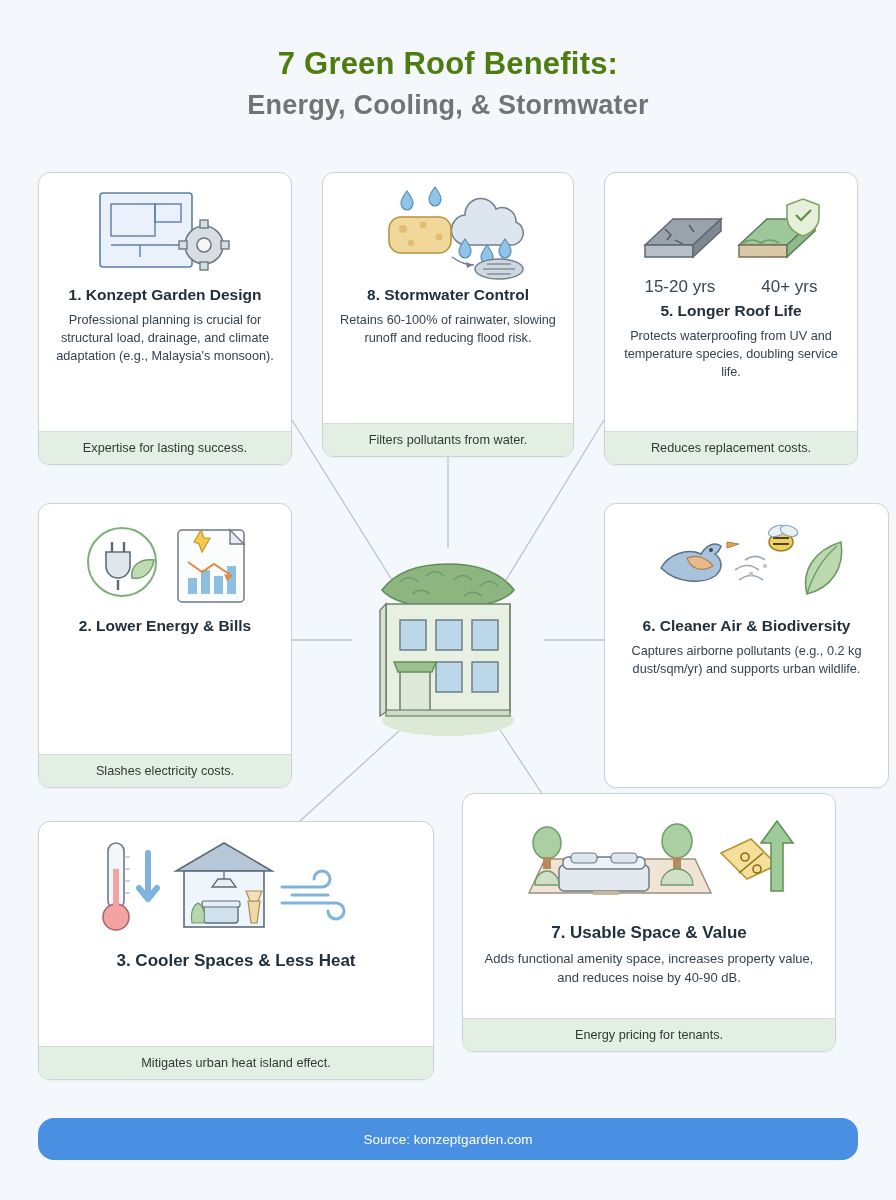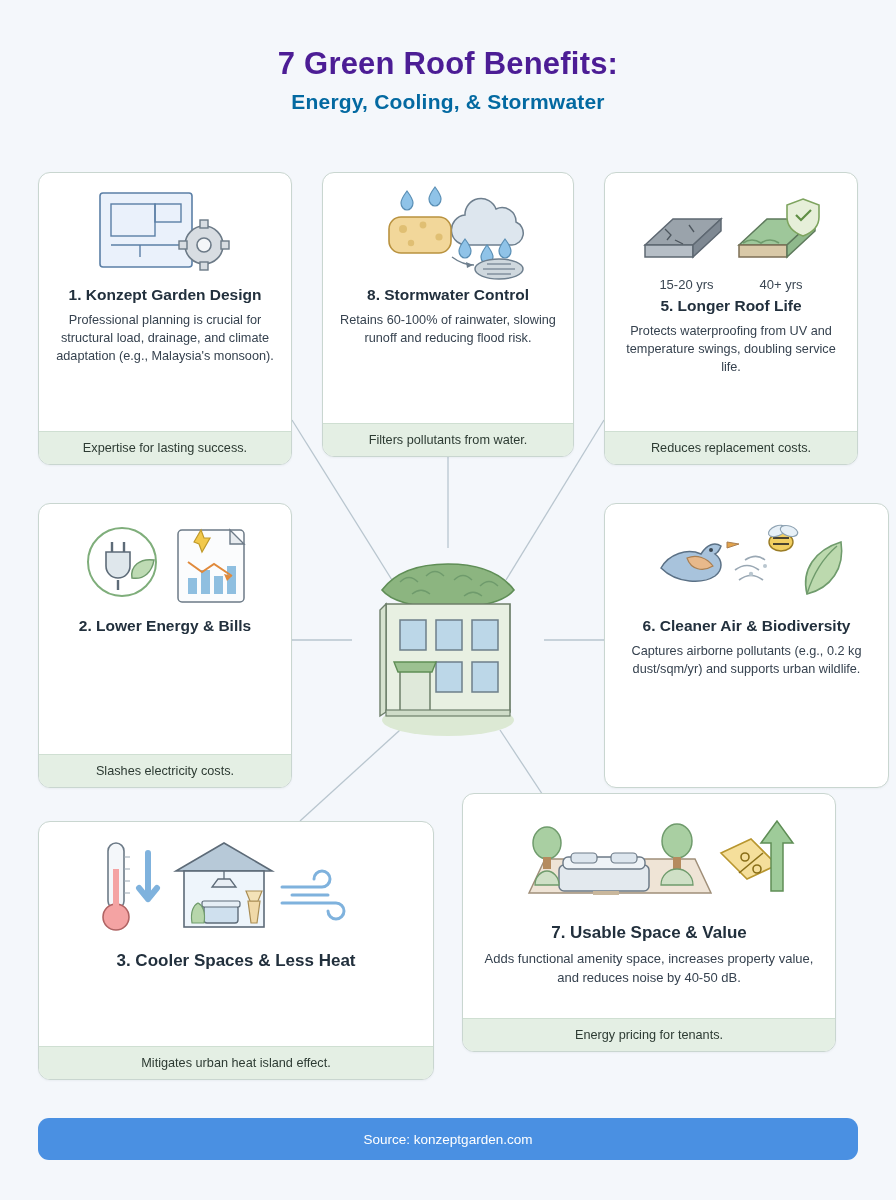--- a/index.html
+++ b/index.html
@@ -14,27 +14,27 @@
   }
 
   
   .title-wrap {
     text-align: center;
     padding-top: 46px;
   }
   .title-line1 {
     font-size: 31px;
     font-weight: bold;
-    color: #4c1d95;
+    color: #4d7c0f;
     letter-spacing: .2px;
   }
   .title-line2 {
-    font-size: 21px;
+    font-size: 27px;
     font-weight: bold;
-    color: #0369a1;
+    color: #737373;
     margin-top: 8px;
     letter-spacing: .2px;
   }
 
   
   #lines {
     position: absolute;
     left: 0; top: 0;
     width: 896px; height: 1200px;
     pointer-events: none;
@@ -103,21 +103,21 @@
   
   .wide .art { height: 112px; }
   .wide .card-title { font-size: 17px; }
   .wide .card-desc { font-size: 13px; }
 
   
   .icon-labels {
     display: flex;
     justify-content: center;
     gap: 46px;
-    font-size: 13px;
+    font-size: 17px;
     color: #3a4652;
     margin-top: -4px;
   }
 
   
   #center-building {
     position: absolute;
     left: 352px;
     top: 534px;
     width: 192px;
@@ -126,21 +126,21 @@
   }
 
   
   #footer {
     position: absolute;
     left: 38px;
     top: 1118px;
     width: 820px;
     height: 42px;
     background: #4a90e2;
-    border-radius: 11px;
+    border-radius: 16px;
     color: #ffffff;
     font-size: 13.5px;
     display: flex;
     align-items: center;
     justify-content: center;
     z-index: 2;
   }
 </style>
 </head>
 <body>
@@ -240,21 +240,21 @@
         <path d="M112 50c6-4 12-4 18 0 6-4 12-4 18 0" stroke="#6f9b6c" stroke-width="1.6" fill="none"></path>
         <path d="M172 6l16 6v12c0 10-8 16-16 19-8-3-16-9-16-19V12z" fill="#e6efd9" stroke="#7ea45f" stroke-width="1.6"></path>
         <path d="M165 22l5 5 10-10" stroke="#5f8e45" stroke-width="2.2" fill="none"></path>
       </svg>
     </div>
     <div class="icon-labels">
       <span>15-20 yrs</span>
       <span>40+ yrs</span>
     </div>
     <div class="card-title">5. Longer Roof Life</div>
-    <div class="card-desc">Protects waterproofing from UV and temperature swings, doubling service life.</div>
+    <div class="card-desc">Protects waterproofing from UV and temperature species, doubling service life.</div>
   </div>
   <div class="card-foot">Reduces replacement costs.</div>
 </div>
 
 <div class="card" id="card2">
   <div class="card-body">
     <div class="art">
       <svg width="190" height="96" viewBox="0 0 190 96">
         <circle cx="52" cy="46" r="34" fill="none" stroke="#7fae7b" stroke-width="2"></circle>
         <path d="M36 36h24v14a12 12 0 0 1-24 0z" fill="#dfe7ec" stroke="#5d6b78" stroke-width="1.6"></path>
@@ -360,21 +360,21 @@
         <path d="M162 78c0-10 8-16 16-16s16 6 16 16z" fill="#cfe0c6" stroke="#6f9b6c" stroke-width="1.3"></path>
         <path d="M36 78c0-8 6-14 12-14s12 6 12 14z" fill="#cfe0c6" stroke="#6f9b6c" stroke-width="1.3"></path>
         <path d="M222 46l30-14 26 26-30 14z" fill="#f5df9b" stroke="#b8962f" stroke-width="1.6"></path>
         <circle cx="246" cy="50" r="4" fill="none" stroke="#8a6f18" stroke-width="1.6"></circle>
         <circle cx="258" cy="62" r="4" fill="none" stroke="#8a6f18" stroke-width="1.6"></circle>
         <line x1="240" y1="66" x2="264" y2="46" stroke="#8a6f18" stroke-width="1.6"></line>
         <path d="M284 84V36l-10 0 16-22 16 22-10 0v48z" fill="#9ecb99" stroke="#5f8e56" stroke-width="1.5" transform="translate(-12,0)"></path>
       </svg>
     </div>
     <div class="card-title">7. Usable Space &amp; Value</div>
-    <div class="card-desc">Adds functional amenity space, increases property value, and reduces noise by 40-50 dB.</div>
+    <div class="card-desc">Adds functional amenity space, increases property value, and reduces noise by 40-90 dB.</div>
   </div>
   <div class="card-foot">Energy pricing for tenants.</div>
 </div>
 
 <div id="center-building">
   <svg width="192" height="208" viewBox="0 0 192 208">
     <ellipse cx="96" cy="186" rx="66" ry="16" fill="#dce9d4"></ellipse>
     <path d="M30 56c12-16 34-26 66-26s54 10 66 26c-8 10-30 18-66 18s-58-8-66-18z" fill="#8cb580" stroke="#5f8e56" stroke-width="1.6"></path>
     <g stroke="#6f9b6c" stroke-width="1.4" fill="none">
       <path d="M48 48c6-6 12-6 18 0"></path>

